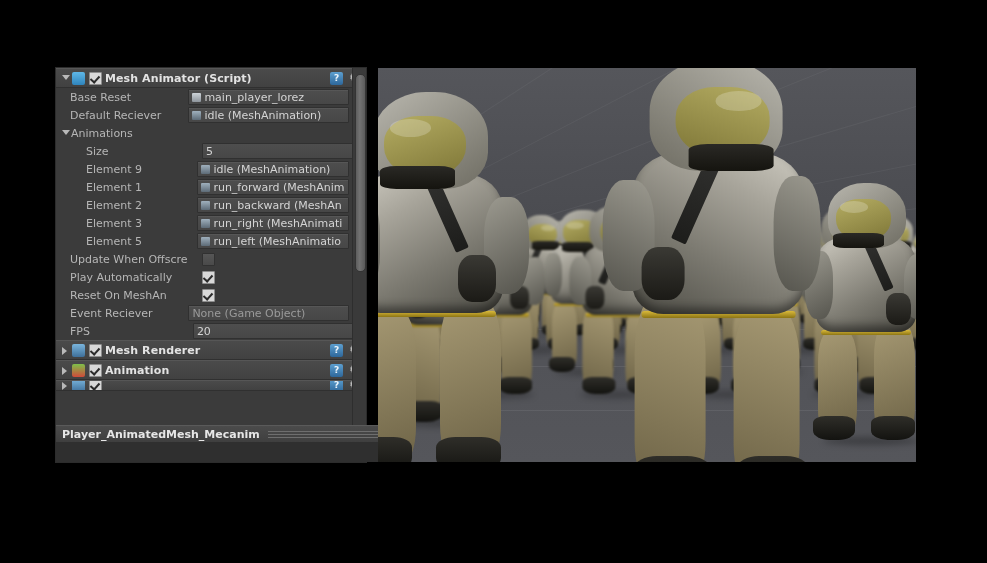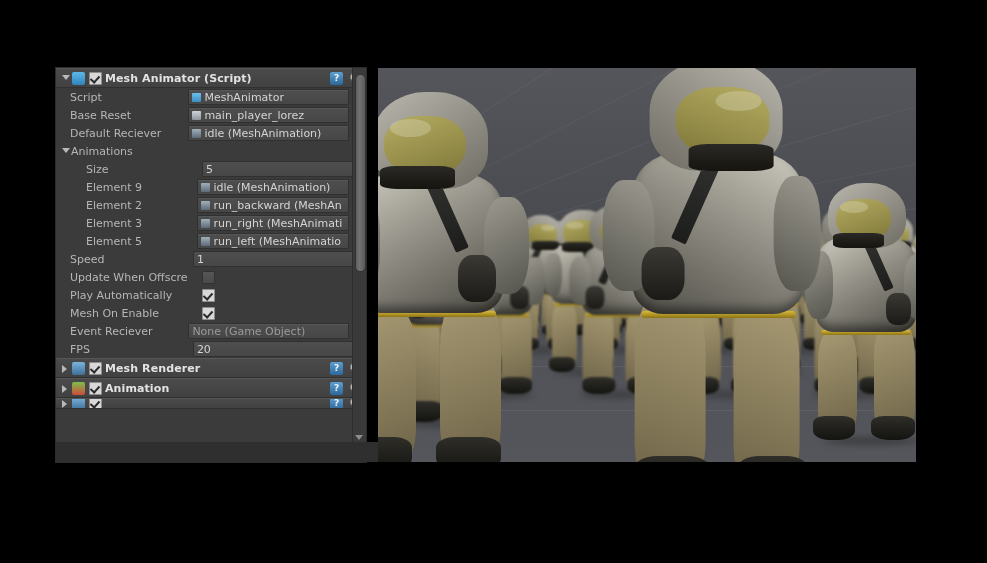--- a/index.html
+++ b/index.html
@@ -1128,28 +1128,20 @@
         <div class="comp-header">
           <span class="foldout open"></span>
           <span class="cicon script"></span>
           <span class="cb on"></span>
           <span class="title">Mesh Animator (Script)</span>
           <span class="hspacer"></span>
           <span class="help-ico">?</span>
           <span class="gear-ico">⚙</span>
         </div>
         <div class="row">
-          <span class="lbl ind0">Script</span>
-          <span class="objfield fieldw">
-            <span class="oi script"></span>
-            <span class="v">MeshAnimator</span>
-          </span>
-          <span class="picker"></span>
-        </div>
-        <div class="row">
           <span class="lbl ind0">Base Reset</span>
           <span class="objfield fieldw">
             <span class="oi mesh"></span>
             <span class="v">main_player_lorez</span>
           </span>
           <span class="picker"></span>
         </div>
         <div class="row">
           <span class="lbl ind0">Default Reciever</span>
           <span class="objfield fieldw">
@@ -1172,20 +1164,28 @@
         </div>
         <div class="row">
           <span class="lbl ind1">Element 9</span>
           <span class="objfield fieldw">
             <span class="oi manim"></span>
             <span class="v">idle (MeshAnimation)</span>
           </span>
           <span class="picker"></span>
         </div>
         <div class="row">
+          <span class="lbl ind1">Element 1</span>
+          <span class="objfield fieldw">
+            <span class="oi manim"></span>
+            <span class="v">run_forward (MeshAnim</span>
+          </span>
+          <span class="picker"></span>
+        </div>
+        <div class="row">
           <span class="lbl ind1">Element 2</span>
           <span class="objfield fieldw">
             <span class="oi manim"></span>
             <span class="v">run_backward (MeshAn</span>
           </span>
           <span class="picker"></span>
         </div>
         <div class="row">
           <span class="lbl ind1">Element 3</span>
           <span class="objfield fieldw">
@@ -1196,35 +1196,29 @@
         </div>
         <div class="row">
           <span class="lbl ind1">Element 5</span>
           <span class="objfield fieldw">
             <span class="oi manim"></span>
             <span class="v">run_left (MeshAnimatio</span>
           </span>
           <span class="picker"></span>
         </div>
         <div class="row">
-          <span class="lbl ind0">Speed</span>
-          <span class="textfield" style="width:172px">
-            <span class="v">1</span>
-          </span>
-        </div>
-        <div class="row">
           <span class="lbl ind0" style="width:132px">Update When Offscre</span>
           <span class="cb flat" style="margin-left:0"></span>
         </div>
         <div class="row">
           <span class="lbl ind0" style="width:132px">Play Automatically</span>
           <span class="cb on" style="margin-left:0"></span>
         </div>
         <div class="row">
-          <span class="lbl ind0" style="width:132px">Mesh On Enable</span>
+          <span class="lbl ind0" style="width:132px">Reset On MeshAn</span>
           <span class="cb on" style="margin-left:0"></span>
         </div>
         <div class="row">
           <span class="lbl ind0">Event Reciever</span>
           <span class="objfield fieldw">
             <span class="v emptyval">None (Game Object)</span>
           </span>
           <span class="picker"></span>
         </div>
         <div class="row">
@@ -1260,14 +1254,18 @@
           <span class="gear-ico">⚙</span>
         </div>
       </div>
 
     <div id="vscroll">
       <div id="vthumb"></div>
       <div class="sarrow down"></div>
     </div>
   </div>
 
+  <div id="namebar">
+    <span class="nm">Player_AnimatedMesh_Mecanim</span>
+    <span class="griplines"></span>
+  </div>
   <div id="footer"></div>
 </div>
 
 </body></html>

